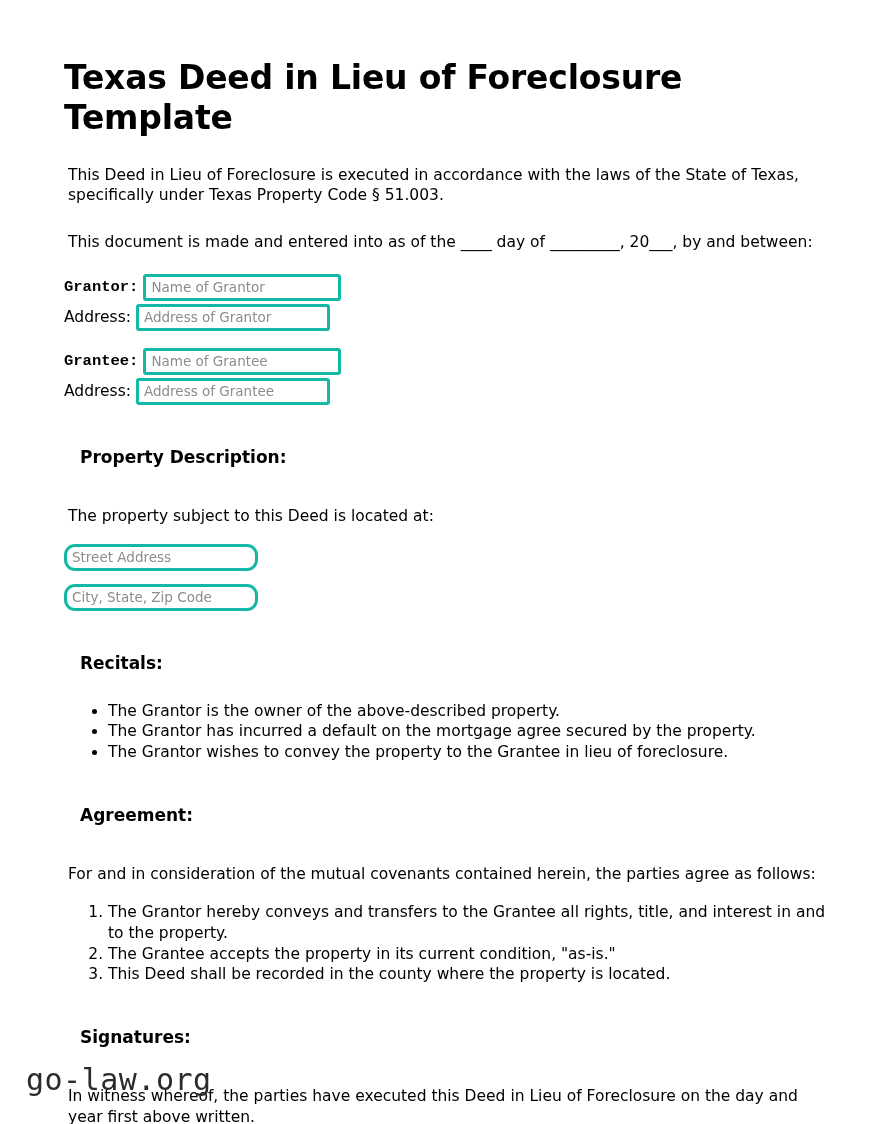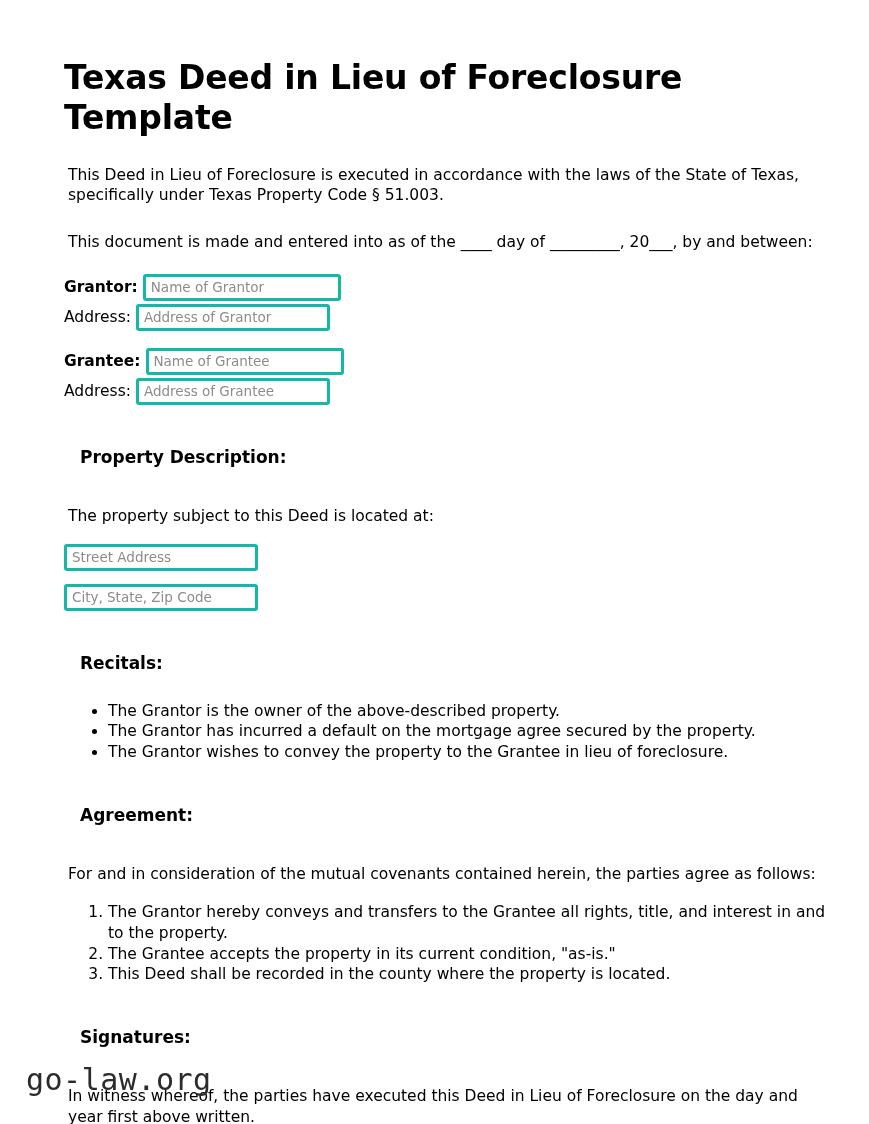--- a/index.html
+++ b/index.html
@@ -40,39 +40,39 @@
     align-items: center;
     padding-top: 8px;
   }
   .field-row.tight { padding-top: 3px; }
   .field-row.group-gap { padding-top: 17px; }
   .field-label {
     font-size: 15.5px;
     white-space: nowrap;
     padding-right: 5px;
   }
-  .field-label.bold { font-weight: bold; }
+  .field-label.bold { font-weight: bold; font-family: Liberation Mono, monospace; }
   input.text-field {
     font-family: "DejaVu Sans", sans-serif;
     font-size: 13.5px;
     color: #222222;
     border: 3px solid #14b8a6;
     border-radius: 3px;
     background: #ffffff;
     padding: 2px 5px;
     height: 17px;
     box-sizing: content-box;
     outline: none;
   }
   input.text-field::placeholder { color: #8c8c8c; opacity: 1; }
   input.w-grantor-name { width: 182px; }
   input.w-grantor-addr { width: 178px; }
   input.w-grantee-name { width: 182px; }
   input.w-grantee-addr { width: 178px; }
-  input.w-prop { width: 178px; }
+  input.w-prop { width: 178px; border-radius: 11px; }
   h2.section-head {
     font-size: 17px;
     font-weight: bold;
     margin: 16px;
     padding-top: 25px;
     line-height: 1.3;
   }
   .prop-input-wrap { padding-top: 13px; }
   ul.recitals {
     margin: 0;

